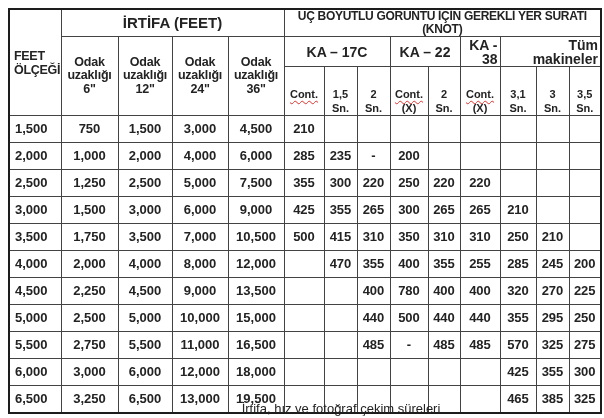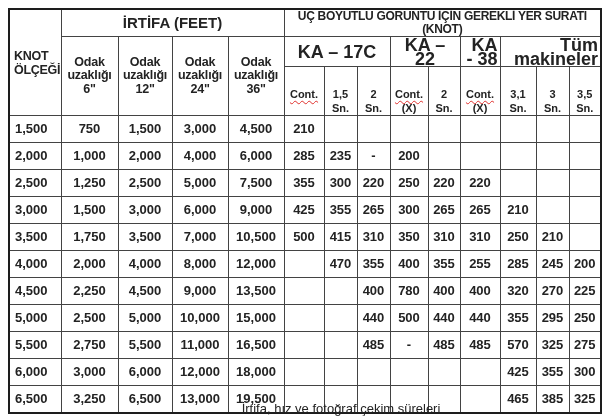--- a/index.html
+++ b/index.html
@@ -28,21 +28,21 @@
   tr.h2 { height:30px; }
   tr.h3 { height:39px; }
   tbody tr { height:27px; }
   th.foto {
     text-align:left; padding-left:4px;
     font-size:12.5px; letter-spacing:-0.3px; line-height:14px;
   }
   th.irtifa { font-size:15px; }
   th.odak { font-size:12.5px; line-height:13.5px; letter-spacing:-0.2px; }
   th.speed-title { font-size:12px; letter-spacing:-0.3px; line-height:13px; }
-  th.group { font-size:18px; }
+  th.group { font-size:14px; }
   th.group-left { text-align:right; padding-left:4px; line-height:14px; }
   th.sub { font-size:11px; vertical-align:top; padding-top:20px; line-height:14px; }
   td.col-first { text-align:left; padding-left:5px; }
   .wavy {
     text-decoration-line:underline;
     text-decoration-style:wavy;
     text-decoration-color:#e0312e;
     text-decoration-thickness:1px;
     text-underline-offset:2px;
   }
@@ -69,21 +69,21 @@
         <col style="width:38px">
         <col style="width:32px">
       <col style="width:40px">
         <col style="width:36px">
         <col style="width:33px">
         <col style="width:32px">
     </colgroup>
 
     <thead>
       <tr class="h1">
-        <th class="foto" rowspan="3">KNOT ÖLÇEĞİ</th>
+        <th class="foto" rowspan="3">FEET ÖLÇEĞİ</th>
         <th class="irtifa" colspan="4">İRTİFA (FEET)</th>
         <th class="speed-title" colspan="9">
           <span>UÇ BOYUTLU GORUNTU İÇİN GEREKLİ YER SURATI</span><br>
           <span>(KNOT)</span>
         </th>
       </tr>
       <tr class="h2">
         <th class="odak" rowspan="2">Odak uzaklığı 6"</th>
         <th class="odak" rowspan="2">Odak uzaklığı 12"</th>
         <th class="odak" rowspan="2">Odak uzaklığı 24"</th>

